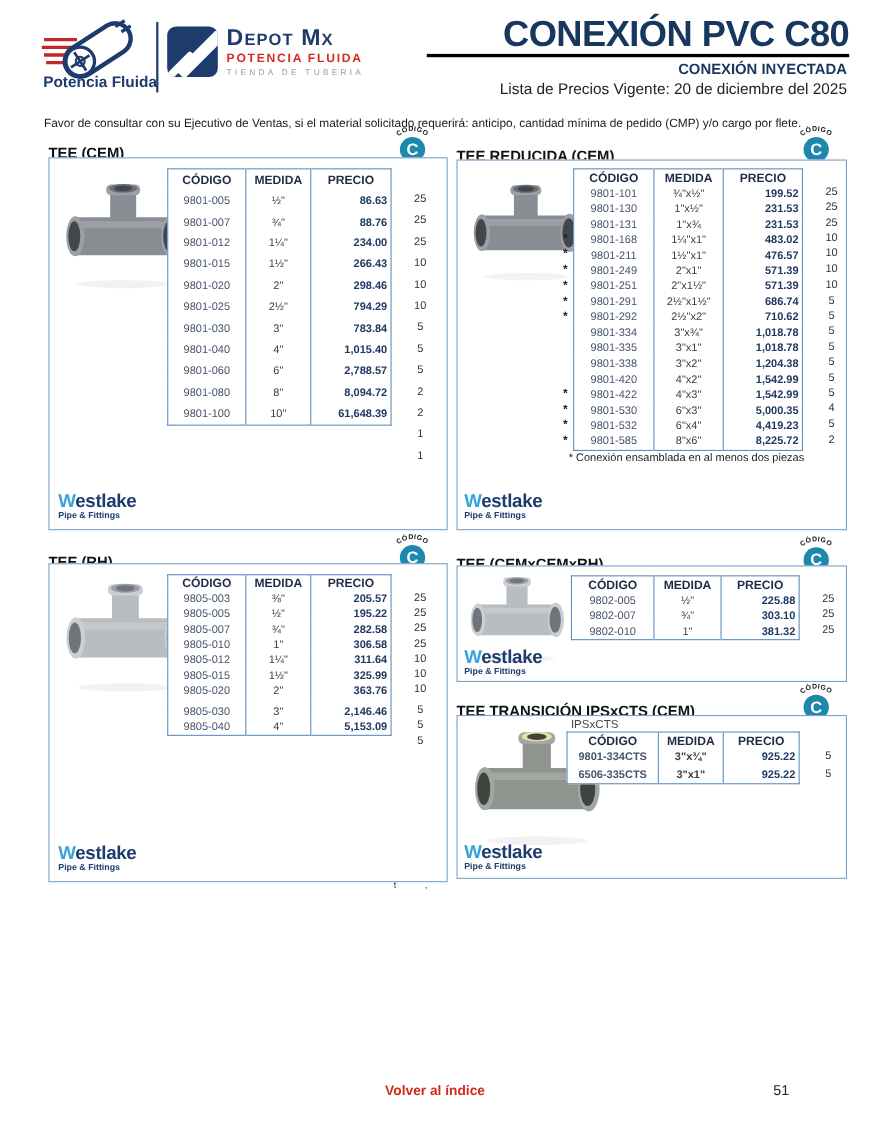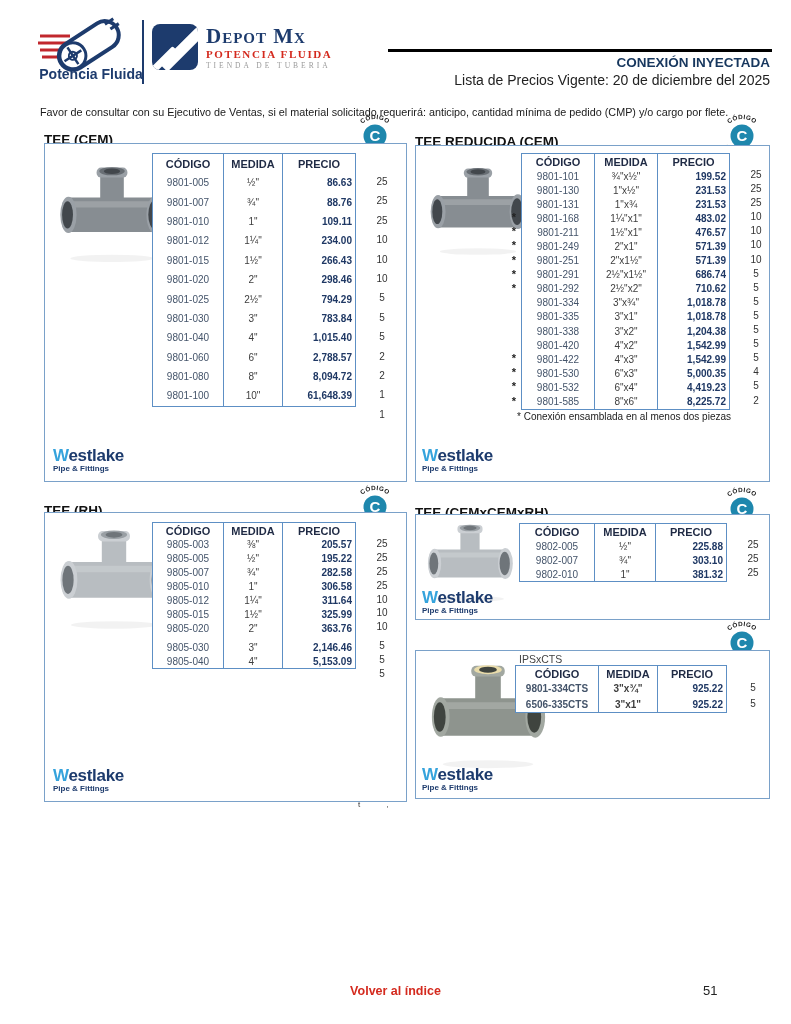--- a/index.html
+++ b/index.html
@@ -3,21 +3,21 @@
 <meta charset="utf-8">
 <style>
   html,body{margin:0;padding:0;}
   body{font-family:"Liberation Sans",sans-serif;background:#e8e8e8;}
   #page{position:relative;width:791px;height:1024px;background:#ffffff;margin:0 auto;overflow:hidden;}
 
   
   #pf-logo{position:absolute;left:36px;top:10px;width:104px;height:78px;}
   #pf-name{position:absolute;left:36px;top:66px;width:110px;text-align:center;font-size:14px;font-weight:bold;color:#1d3b6d;}
   #brand-divider{position:absolute;left:142px;top:20px;width:2px;height:64px;background:#1d3b6d;}
-  #depot{position:absolute;left:152px;top:24px;display:flex;gap:8px;align-items:flex-end;font-family:Liberation Serif, serif;}
+  #depot{position:absolute;left:152px;top:24px;display:flex;gap:8px;align-items:center;}
   #depot-icon{width:46px;height:46px;border-radius:8px;background:#1d3b6d;position:relative;overflow:hidden;flex:0 0 auto;}
   #depot-icon .bar1{position:absolute;left:4px;top:20px;width:52px;height:11px;background:#fff;transform:rotate(-45deg);border-radius:2px;}
   #depot-icon .bar2{position:absolute;left:-6px;top:33px;width:34px;height:7px;background:#fff;transform:rotate(-45deg);border-radius:2px;}
   #depot-text{line-height:1.05;}
   .depot-line1{font-size:21px;font-weight:bold;color:#1d3b6d;font-variant:small-caps;letter-spacing:1px;}
   .depot-line2{font-size:11px;font-weight:bold;color:#d42a1e;letter-spacing:1.6px;margin-top:2px;}
   .depot-line3{font-size:7.5px;color:#9a9a9a;letter-spacing:3px;margin-top:2px;}
   #hdr-title{position:absolute;right:19px;top:12px;font-size:33px;font-weight:bold;color:#17375e;letter-spacing:-0.5px;}
   #hdr-rule{position:absolute;left:388px;top:49px;width:384px;height:3px;background:#000;}
   #hdr-sub{position:absolute;right:21px;top:55px;font-size:13.5px;font-weight:bold;color:#17375e;}
@@ -117,20 +117,21 @@
         <div class="bar1"></div>
         <div class="bar2"></div>
       </div>
     <div id="depot-text">
       <div class="depot-line1">Depot Mx</div>
       <div class="depot-line2">POTENCIA FLUIDA</div>
       <div class="depot-line3">TIENDA DE TUBERIA</div>
     </div>
   </div>
 
+  <div id="hdr-title">CONEXIÓN PVC C80</div>
   <div id="hdr-rule"></div>
   <div id="hdr-sub">CONEXIÓN INYECTADA</div>
   <div id="hdr-date">Lista de Precios Vigente:  20 de diciembre del 2025</div>
 
   <div id="notice">Favor de consultar con su Ejecutivo de Ventas, si el material solicitado requerirá: anticipo, cantidad mínima de pedido (CMP) y/o cargo por flete.</div>
 
   <h2 class="panel-title" style="left:44px;top:121px;width:361px;">TEE (CEM)</h2>
   <div class="badge-unit" style="left:348px;top:112px;">
       <svg width="54" height="46" viewBox="0 0 54 46">
         <defs>
@@ -172,25 +173,20 @@
               <td class="c0">9801-005</td>
               <td class="c1">½"</td>
               <td class="c2">86.63</td>
             </tr>
             <tr>
               <td class="c0">9801-007</td>
               <td class="c1">¾"</td>
               <td class="c2">88.76</td>
             </tr>
             <tr>
-              <td class="c0">9801-010</td>
-              <td class="c1">1"</td>
-              <td class="c2">109.11</td>
-            </tr>
-            <tr>
               <td class="c0">9801-012</td>
               <td class="c1">1¼"</td>
               <td class="c2">234.00</td>
             </tr>
             <tr>
               <td class="c0">9801-015</td>
               <td class="c1">1½"</td>
               <td class="c2">266.43</td>
             </tr>
             <tr>
@@ -587,20 +583,21 @@
         <div class="cmp-val">25</div>
         <div class="cmp-val">25</div>
         <div class="cmp-val">25</div>
       </div>
     <div class="westlake" style="left:6px;bottom:4px;">
       <div class="wl-name">Westlake</div>
       <div class="wl-tag">Pipe &amp; Fittings</div>
     </div>
   </div>
 
+  <h2 class="panel-title" style="left:415px;top:628px;width:353px;">TEE TRANSICIÓN IPSxCTS (CEM)</h2>
   <div class="badge-unit" style="left:715px;top:619px;">
       <svg width="54" height="46" viewBox="0 0 54 46">
         <defs>
           <path id="arcT5" d="M 8,26 A 19,19 0 0 1 46,26"></path>
           <path id="arcB5" d="M 5,23 A 22,22 0 0 0 49,23"></path>
         </defs>
         <text class="arc"><textPath href="#arcT5" startOffset="50%" text-anchor="middle">CÓDIGO</textPath></text>
         <text class="arc"><textPath href="#arcB5" startOffset="50%" text-anchor="middle">DESCUENTO</textPath></text>
         <circle cx="27" cy="24" r="11.5" fill="#1e87ad"></circle>
         <text x="27" y="29" class="bc" text-anchor="middle">C</text>

